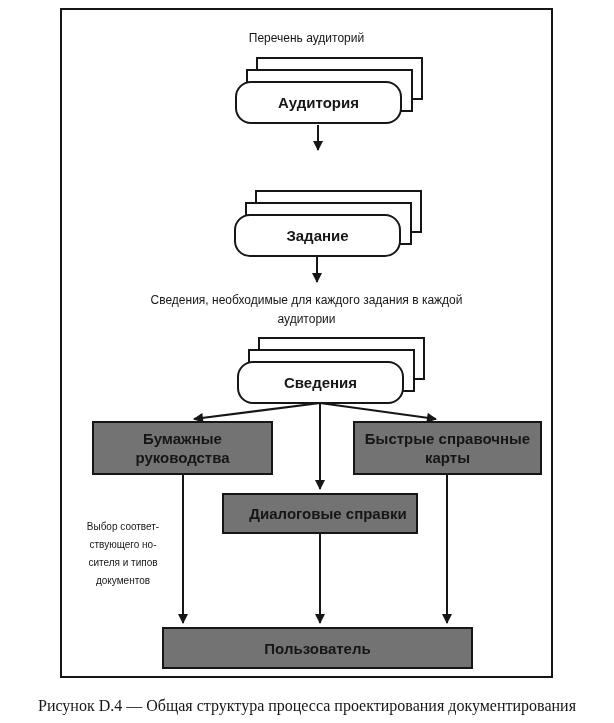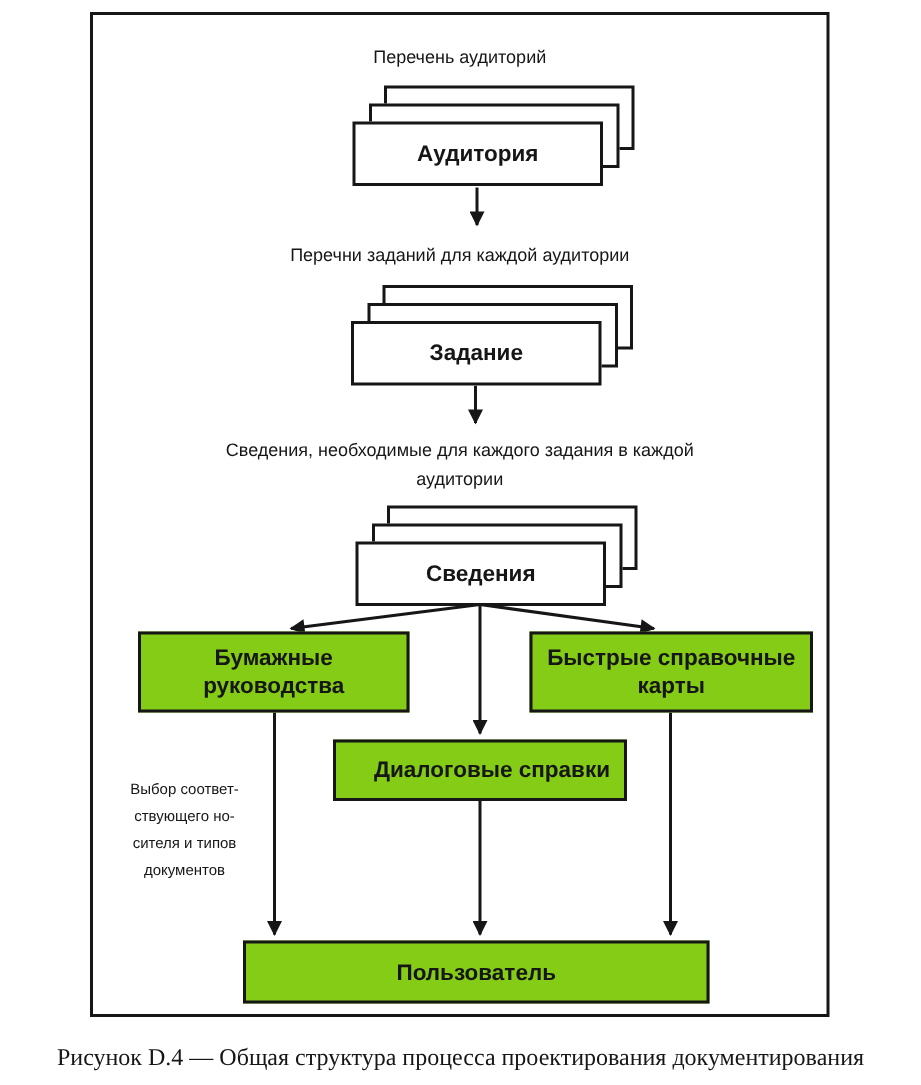--- a/index.html
+++ b/index.html
@@ -26,27 +26,27 @@
   .t3{top:291px;}
   .stack{position:absolute;width:188px;height:68px;z-index:2;}
   .sheet{
     position:absolute;width:167px;height:43px;box-sizing:border-box;
     background:#ffffff;border:2px solid #161616;
   }
   .sheet.back{left:21px;top:0;}
   .sheet.mid{left:11px;top:12px;}
   .sheet.front{
     left:0;top:24px;display:flex;align-items:center;justify-content:center;
-    font-weight:bold;font-size:15px;
+    font-weight:bold;font-size:15px;border-radius:16px;
   }
   .stack1{left:235px;top:57px;}
   .stack2{left:234px;top:190px;}
   .stack3{left:237px;top:337px;}
   .node{
-    position:absolute;box-sizing:border-box;background:#84cc16;
+    position:absolute;box-sizing:border-box;background:#737373;
     border:2px solid #161616;display:flex;flex-direction:column;
     align-items:center;justify-content:center;
     font-weight:bold;font-size:15px;line-height:19px;text-align:center;z-index:2;
   }
   .paper-box{left:92px;top:421px;width:181px;height:54px;}
   .quick-box{left:353px;top:421px;width:189px;height:54px;}
   .dialog-box{left:222px;top:493px;width:196px;height:41px;padding-left:16px;}
   .user-box{left:162px;top:627px;width:311px;height:42px;text-align:right;}
   .side-note{
     position:absolute;left:60px;top:518px;width:126px;
@@ -83,21 +83,20 @@
   <div class="title t1">Перечень аудиторий</div>
 
   <div class="stack stack1">
     <div class="sheet back"></div>
     <div class="sheet mid"></div>
     <div class="sheet front">
       <span>Аудитория</span>
     </div>
   </div>
 
-  <div class="title t2">Перечни заданий для каждой аудитории</div>
 
   <div class="stack stack2">
     <div class="sheet back"></div>
     <div class="sheet mid"></div>
     <div class="sheet front">
       <span>Задание</span>
     </div>
   </div>
 
   <div class="title t3">

